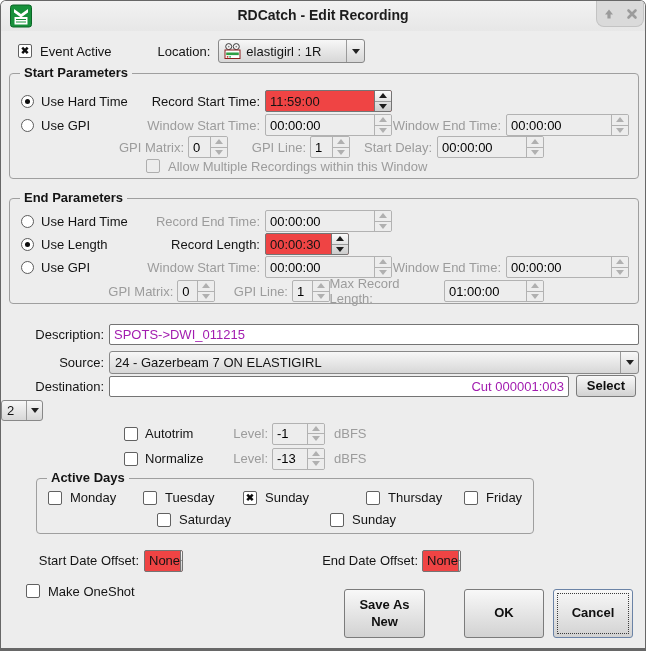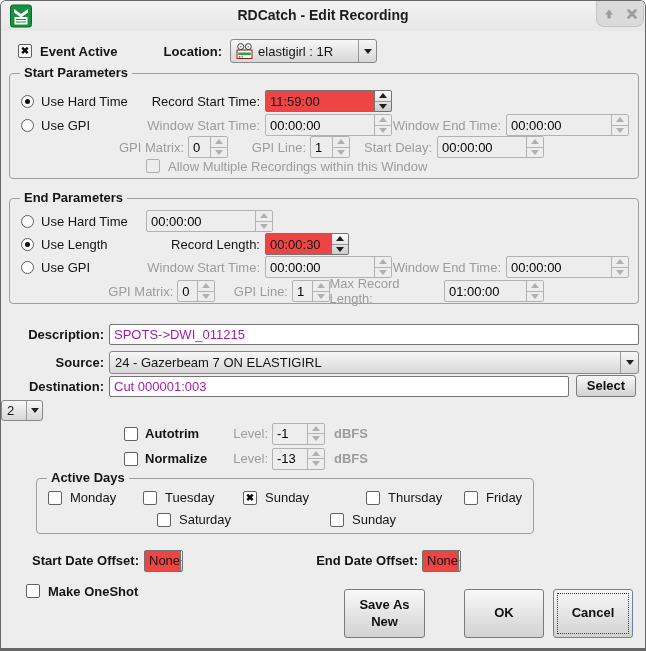--- a/index.html
+++ b/index.html
@@ -6,21 +6,21 @@
   body{background:#fff;font-family:"Liberation Sans",sans-serif;font-size:13px;color:#141414}
   .window{position:relative;width:646px;height:651px;background:#ededed;border:1px solid #676767;border-bottom-width:3px;border-radius:6px 6px 0 0;overflow:hidden}
   
   .titlebar{position:absolute;left:0;top:0;right:0;height:30px;background:linear-gradient(#f2f2f2,#e7e7e7)}
   .app-icon{position:absolute;left:9px;top:3px;width:22px;height:24px}
   .wtitle{position:absolute;left:0;right:0;top:6px;text-align:center;font-weight:bold;font-size:14px;color:#1c1c1c}
   .win-controls{position:absolute;right:1px;top:0;width:48px;height:26px;background:#dadada;border:1px solid #c3c3c3;border-top:none;border-radius:0 0 8px 8px;display:flex;align-items:center;justify-content:center;gap:9px}
   .win-btn{width:14px;height:14px;display:flex;align-items:center;justify-content:center;cursor:pointer}
   
   .row{position:absolute;display:flex;align-items:center}
-  .b{font-weight:bold}
+  .b{font-weight:normal}
   .d{color:#9c9c9c}
   .ra{display:inline-block;text-align:right}
   .grp{position:absolute;border:1px solid #9f9f9f;border-radius:4px}
   .legend{position:absolute;top:-9px;left:10px;background:#ededed;padding:0 4px;font-weight:bold;white-space:nowrap}
   
   .cbx{flex:none;display:inline-flex;width:14px;height:14px;background:#fff;border:1px solid #616161;border-radius:2px;align-items:center;justify-content:center;font-size:10px;font-weight:bold;color:#0d0d0d;line-height:1}
   .cbx.dis{border-color:#aeaeae;background:#ededed}
   
   .rad{flex:none;display:inline-block;width:13px;height:13px;border:1px solid #5c5c5c;border-radius:50%;background:#fff;position:relative}
   .rad.on::after{content:"";position:absolute;left:3px;top:3px;width:5px;height:5px;border-radius:50%;background:#0d0d0d}
@@ -190,20 +190,21 @@
   <div class="row" style="left:145px;top:157px;height:16px">
     <span class="cbx dis"></span>
     <span class="d" style="margin-left:8px">Allow Multiple Recordings within this Window</span>
   </div>
 
   <div class="row" style="left:20px;top:209px;height:22px">
     <span class="rblock">
       <span class="rad"></span>
       <span>Use Hard Time</span>
     </span>
+    <span class="fl1 d">Record End Time:</span>
     <span class="spin dis w127">
       <span class="val">00:00:00</span>
       <span class="btns">
           <span class="up"></span>
           <span class="dn"></span>
         </span>
     </span>
   </div>
 
   <div class="row" style="left:20px;top:232px;height:22px">
@@ -281,21 +282,21 @@
     <span class="combo" style="flex:1;height:23px">
       <span class="ctext">24 - Gazerbeam 7 ON ELASTIGIRL</span>
       <span class="arrow">
           <span class="tri-down"></span>
         </span>
     </span>
   </div>
 
   <div class="row" style="left:0;top:374px;height:22px;width:646px;padding-right:11px">
     <span class="b ra" style="width:103px;margin-right:5px">Destination:</span>
-    <input class="tin" style="width: 460px;" value="Cut 000001:003">
+    <input class="tin" style="width: 460px; text-align: right;" value="Cut 000001:003">
     <span class="btn sel" style="margin-left:7px">Select</span>
   </div>
 
   <div class="row" style="left:0;top:398px;height:22px">
     <span class="combo" style="width:42px;height:21px">
       <span class="ctext">2</span>
       <span class="arrow" style="width:16px">
           <span class="tri-down"></span>
         </span>
     </span>

